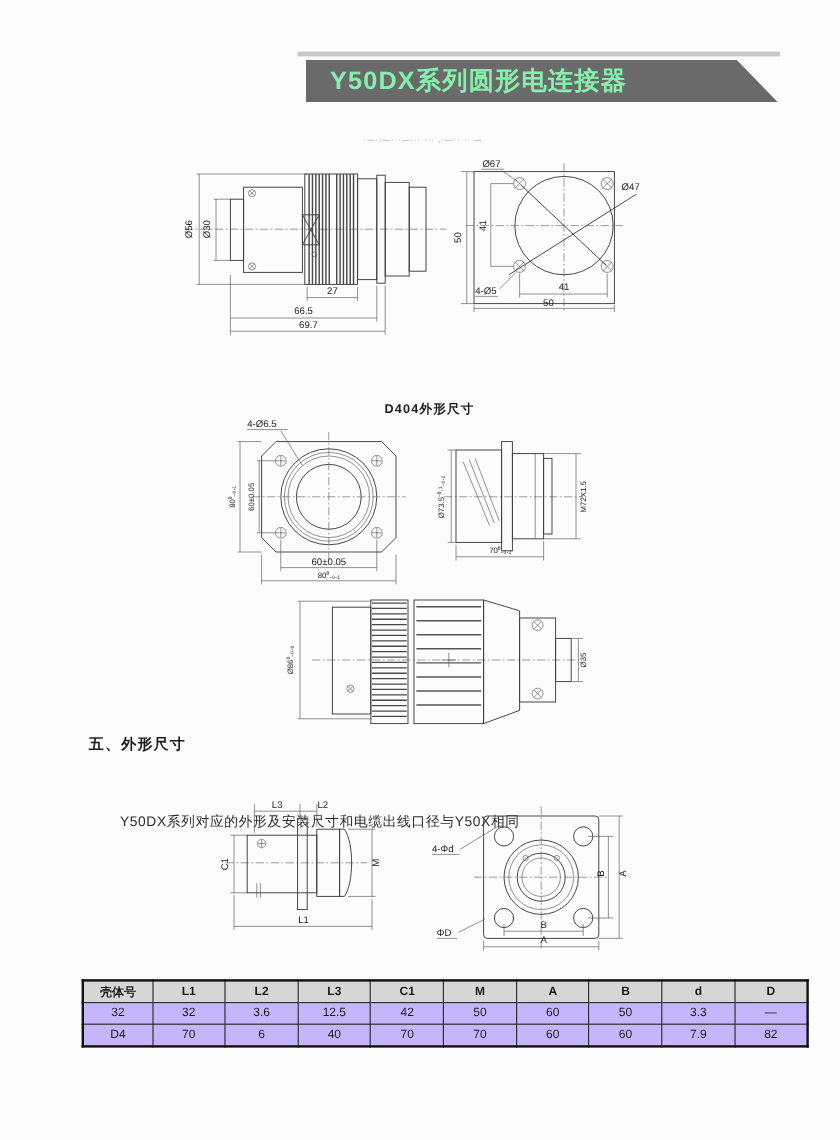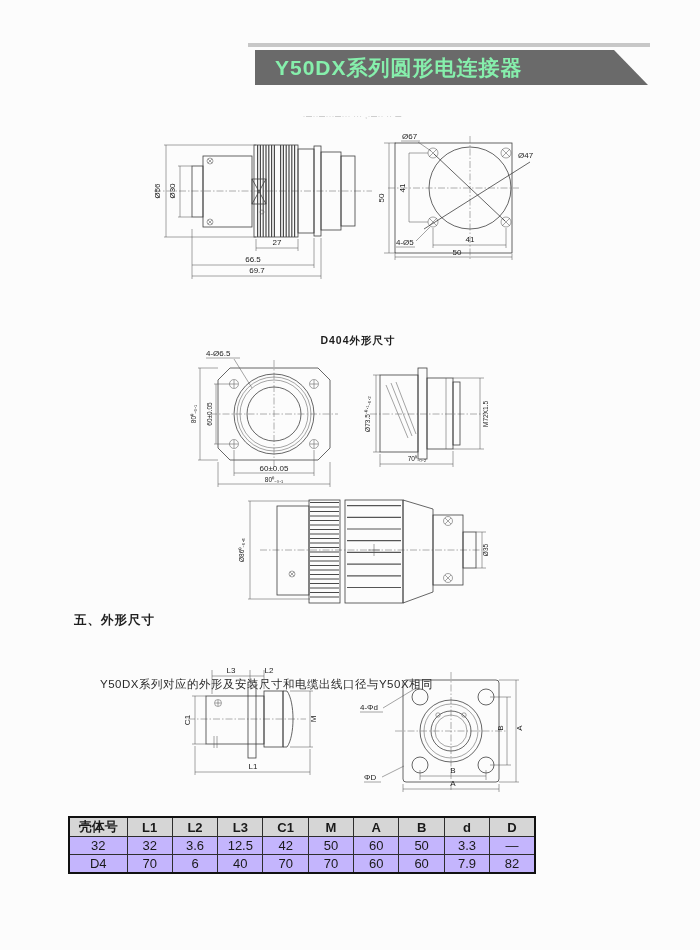--- a/index.html
+++ b/index.html
@@ -27,22 +27,22 @@
   .knurl1{stroke:#4a4a4a;stroke-width:92;stroke-dasharray:1.2 1.6;fill:none;}
   .knurl2{stroke:#4a4a4a;stroke-width:29;stroke-dasharray:1.1 3.4;fill:none;}
   .knurl3{stroke:#555;stroke-width:54;stroke-dasharray:1.2 10.5;fill:none;}
   text{font-family:"Liberation Sans",sans-serif;fill:#1c1c1c;stroke:none;}
   .dim{font-size:8px;}
   .dim-s{font-size:6.5px;}
   .cap{font-size:10.5px;font-weight:bold;letter-spacing:1px;}
   .sliver{font-size:6px;fill:#8a8a8a;letter-spacing:1px;}
   
   #spec-table{
-    position:absolute;left:68px;top:816px;width:468px;border-collapse:collapse;
-    table-layout:fixed;font-size:13px;color:#1a1a1a;
+    position:absolute;left:68px;top:816px;width:606px;border-collapse:collapse;
+    table-layout:fixed;font-size:10px;color:#1a1a1a;
   }
   #spec-table th,#spec-table td{
     border:1px solid #2e2e2e;height:17px;text-align:center;padding:0;
     font-weight:normal;background:#c4b5fd;
   }
   #spec-table th{background:#d6d6d6;font-weight:bold;}
   #spec-table{border:2px solid #111;}
   #spec-table col.c0{width:58px;}
 </style>
 </head>

